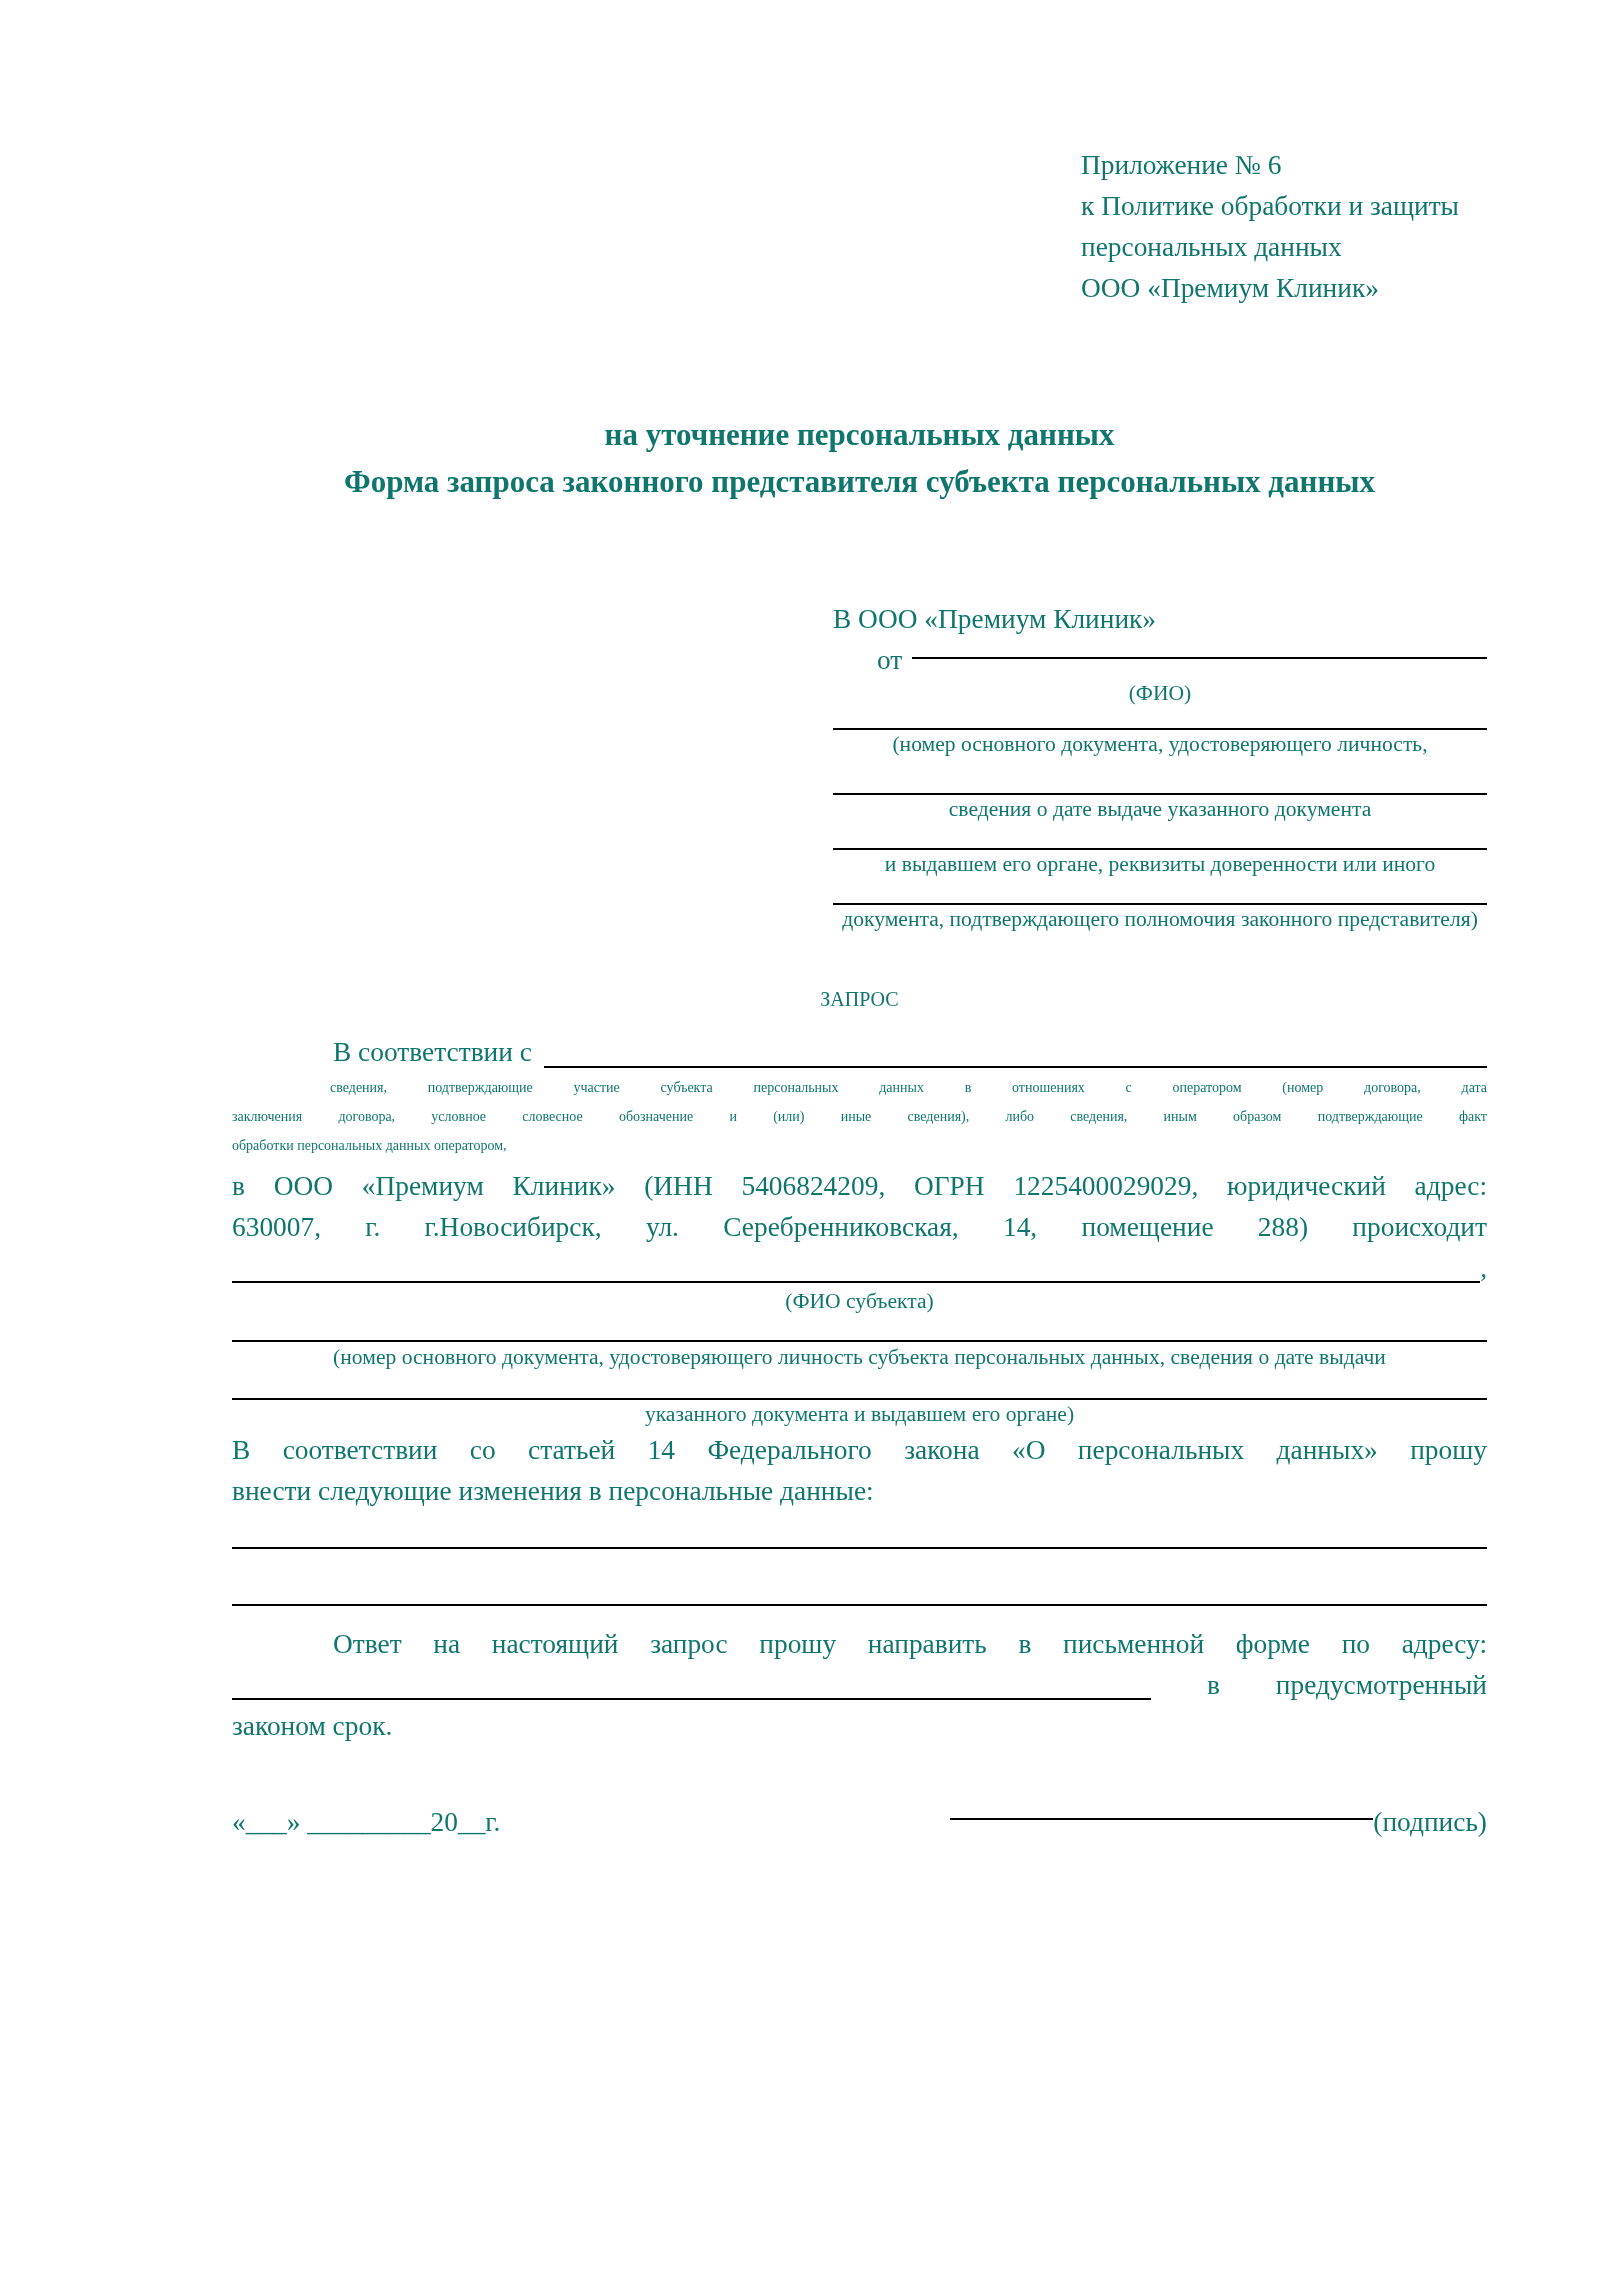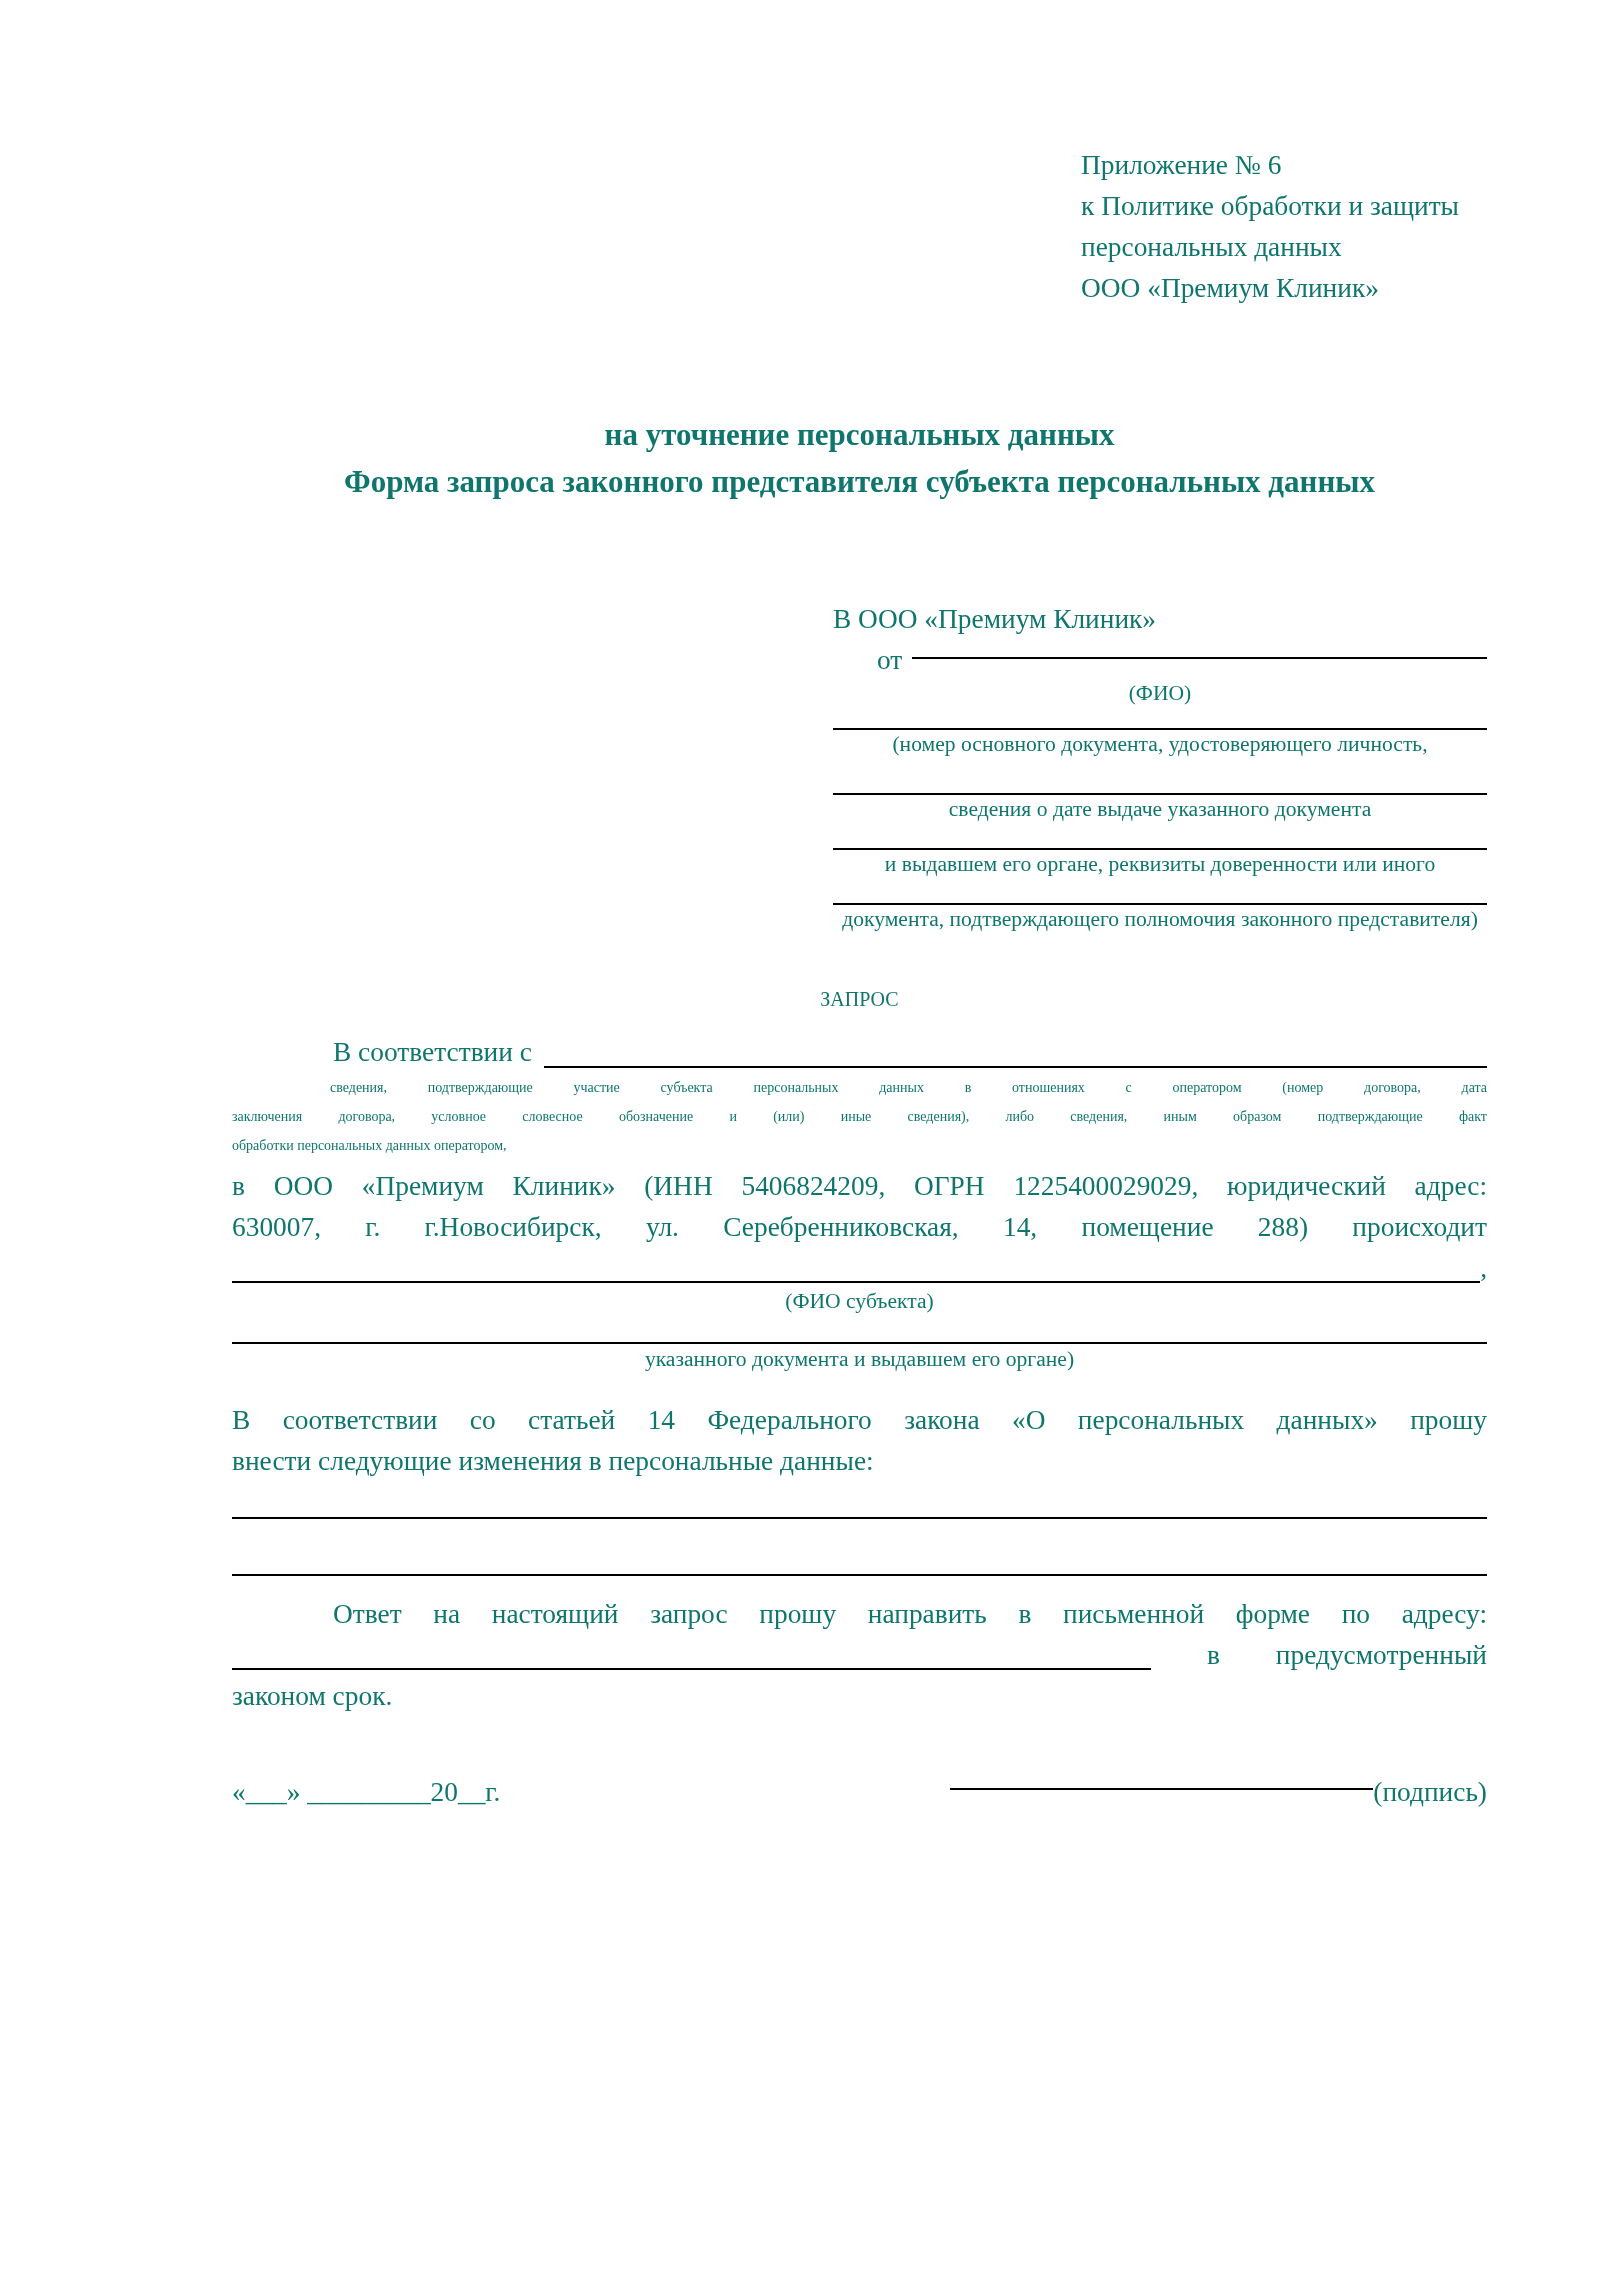--- a/index.html
+++ b/index.html
@@ -111,21 +111,21 @@
   }
 
   .mid-group .u-line {
     border-top: 2px solid #000;
     height: 0;
   }
   .mid-group .small-caption { margin-top: 2.9px; }
   .mg1 { margin-top: 25.5px; }
   .mg2 { margin-top: 27.4px; }
 
-  .article-para { margin-top: 28px; }
+  .article-para { margin-top: 2px; }
 
   .blank-line {
     border-bottom: 2.9px solid #000;
     height: 35px;
   }
   .blank-line.b2 { height: 55px; }
 
   .response-first {
     margin-top: 17.6px;
     text-indent: 101px;
@@ -219,20 +219,24 @@
       <div class="jl">в ООО «Премиум Клиник» (ИНН 5406824209, ОГРН 1225400029029, юридический адрес:</div>
       <div class="jl">630007, г. г.Новосибирск, ул. Серебренниковская, 14, помещение 288) происходит</div>
     </div>
 
     <div class="write-row">
       <span class="wide-line"></span>
       <span>,</span>
     </div>
     <div class="small-caption">(ФИО субъекта)</div>
 
+    <div class="mid-group mg1">
+      <div class="u-line"></div>
+      <div class="small-caption">(номер основного документа, удостоверяющего личность субъекта персональных данных, сведения о дате выдачи</div>
+    </div>
     <div class="mid-group mg2">
       <div class="u-line"></div>
       <div class="small-caption">указанного документа и выдавшем его органе)</div>
     </div>
 
     <div class="article-para">
       <div class="jl">В соответствии со статьей 14 Федерального закона «О персональных данных» прошу</div>
       <div>внести следующие изменения в персональные данные:</div>
     </div>
 

